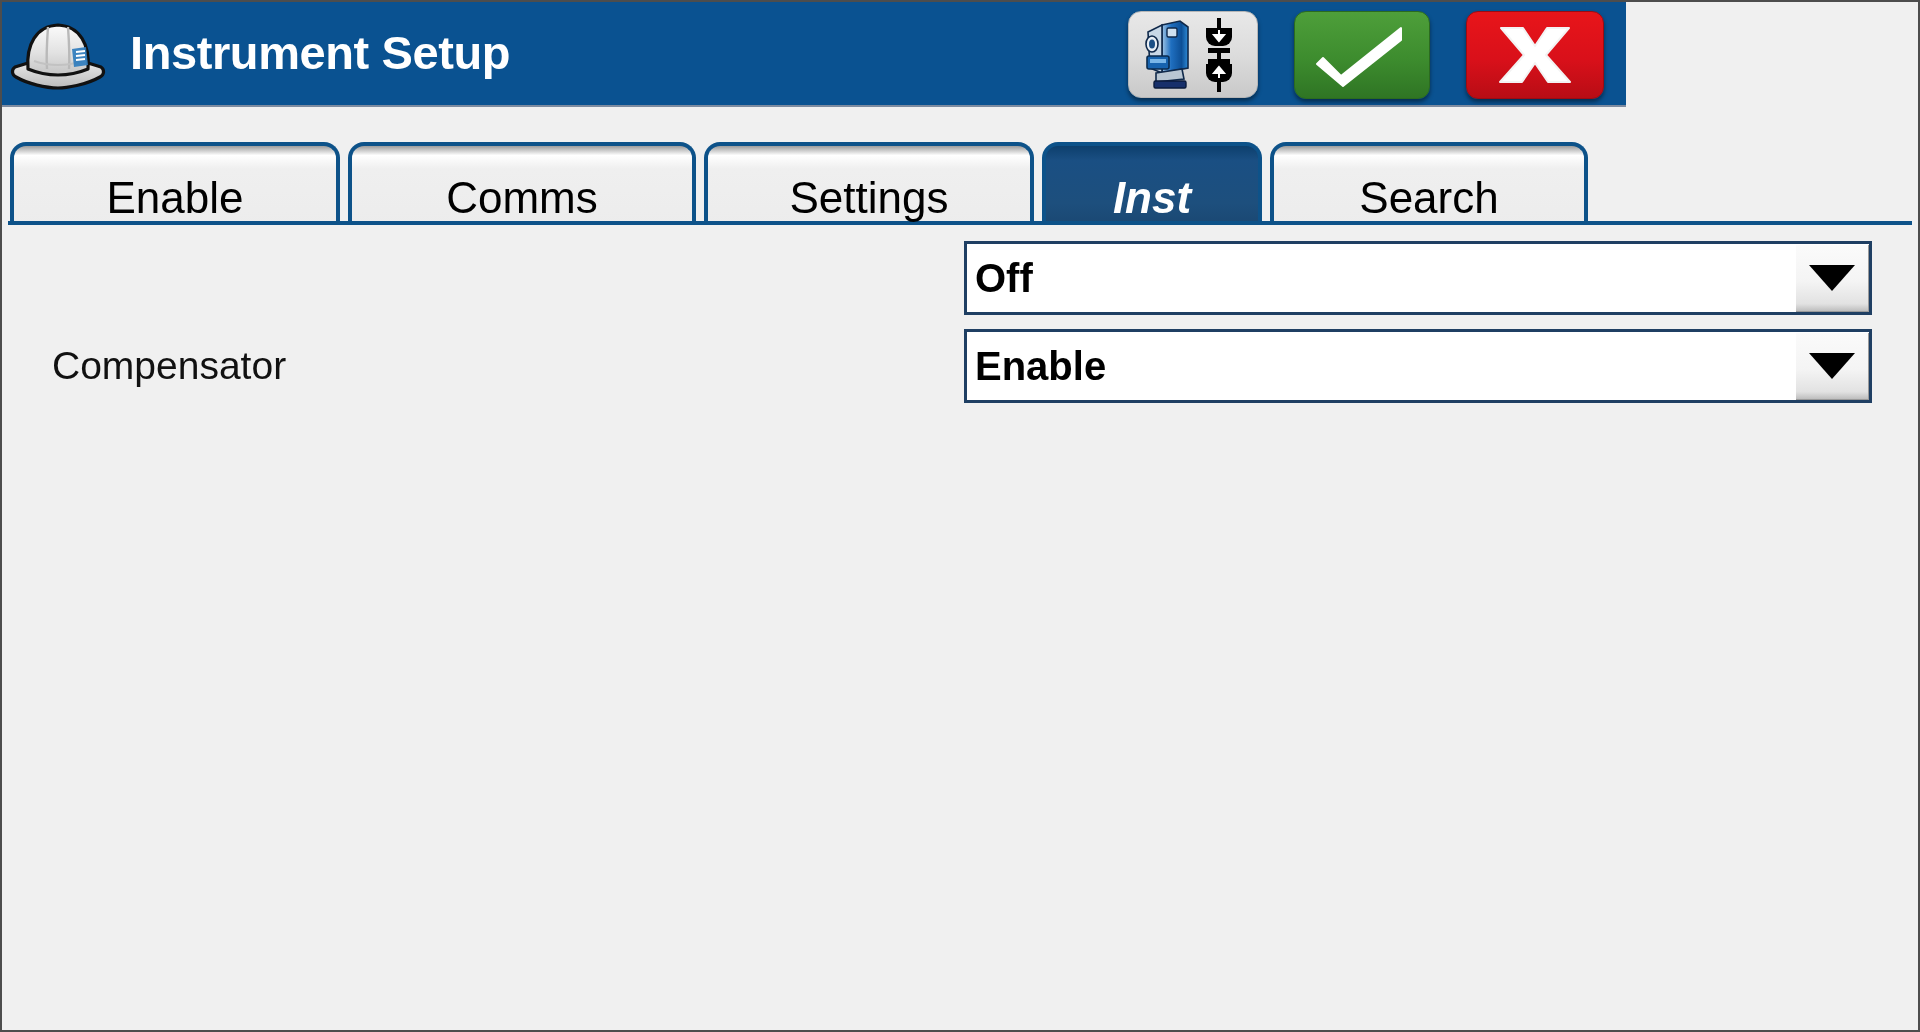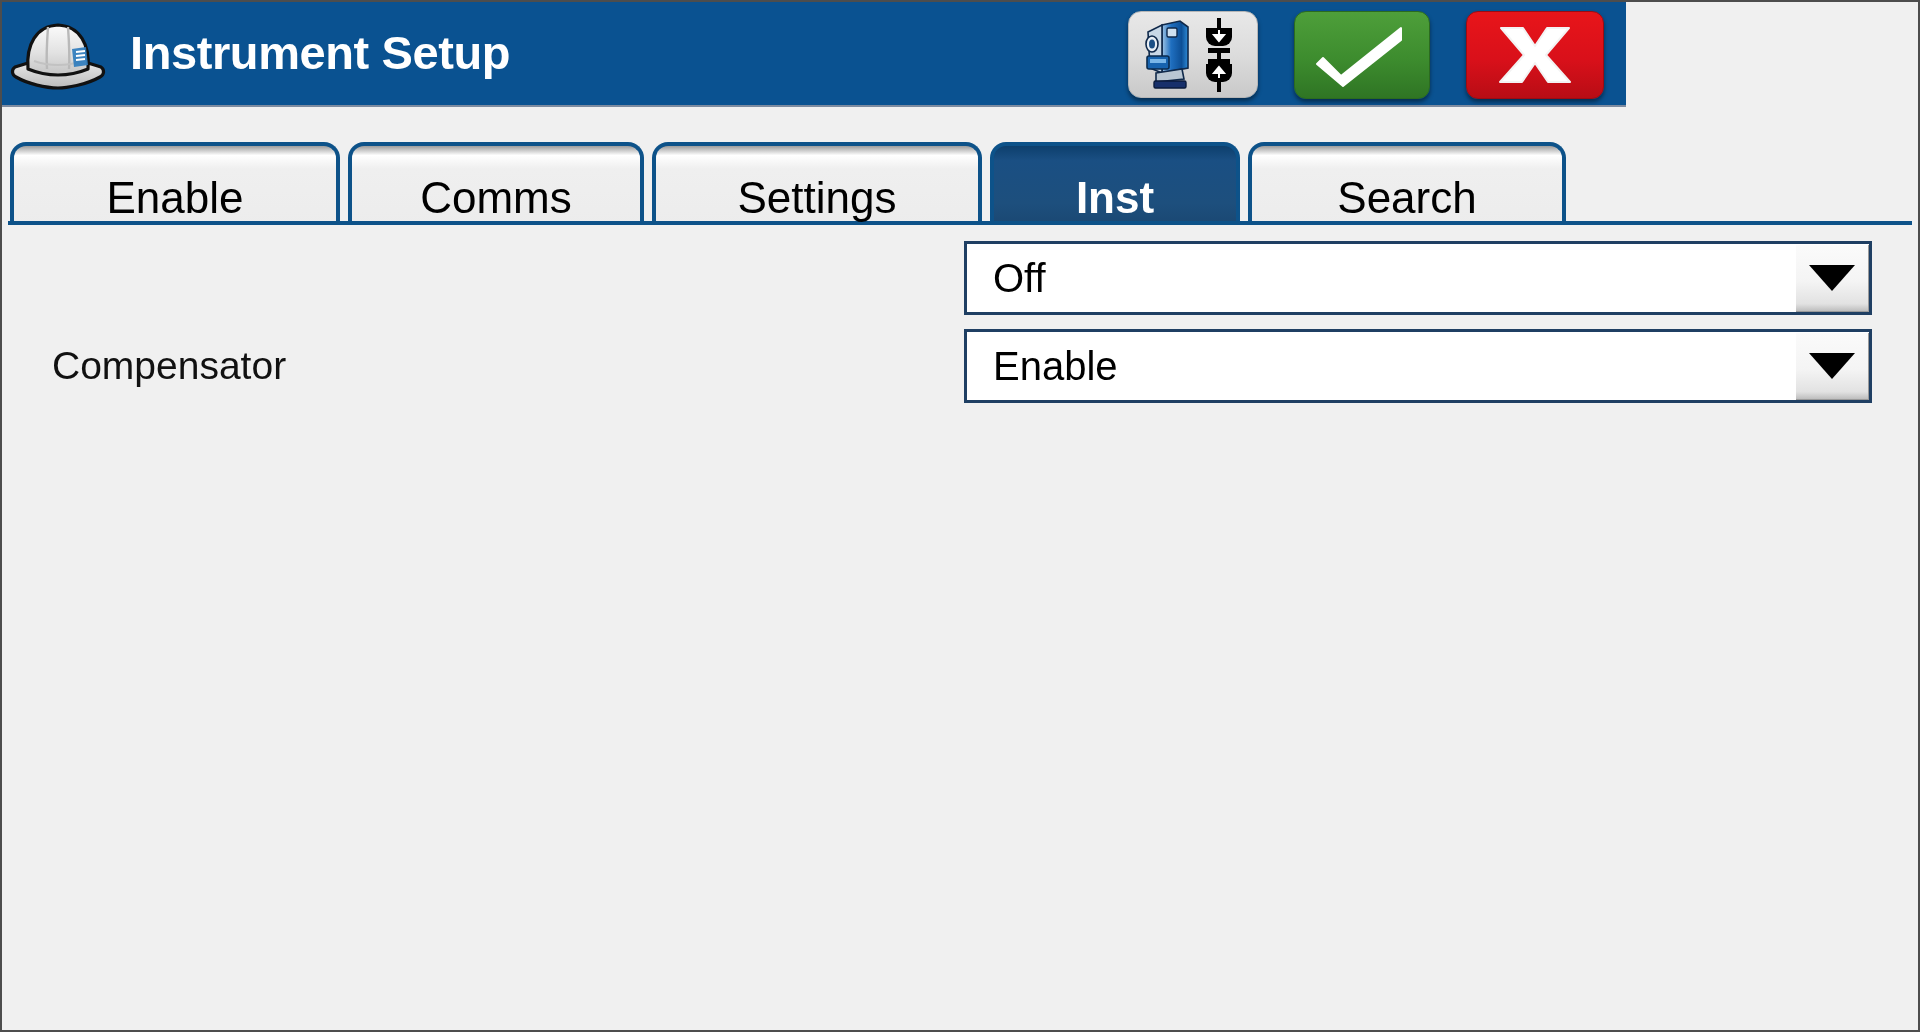--- a/index.html
+++ b/index.html
@@ -174,26 +174,27 @@
     border: 3px solid #1f3f63;
     background: #ffffff;
     display: flex;
     align-items: stretch;
     cursor: pointer;
   }
   .dropdown-value {
     flex: 1;
     display: flex;
     align-items: center;
-    padding-left: 26px;
+    padding-left: 8px;
     font-size: 40px;
     color: #000000;
     background: #ffffff;
     white-space: nowrap;
     overflow: hidden;
+    font-weight: bold;
   }
   .dropdown-arrow-btn {
     width: 76px;
     box-sizing: border-box;
     border-left: 2px solid #ffffff;
     background: linear-gradient(180deg,#fbfbfb 0%,#f4f4f4 55%,#e2e2e2 88%,#b9b9b9 100%);
     box-shadow: inset 1px 1px 0 #ffffff, inset -1px -1px 0 #9a9a9a;
     display: flex;
     align-items: center;
     justify-content: center;
@@ -287,27 +288,27 @@
       </div>
 
     </div>
   </div>
 
   <div class="tabstrip">
     <div class="tabs" id="tabs-container">
         <div class="tab" style="width: 330px;">
           <span class="tab-label">Enable</span>
         </div>
-        <div class="tab" style="width: 296px;">
+        <div class="tab" style="width: 348px;">
           <span class="tab-label">Comms</span>
         </div>
         <div class="tab" style="width: 330px;">
           <span class="tab-label">Settings</span>
         </div>
-        <div class="tab active" style="width: 250px;">
+        <div class="tab active" style="width: 220px; font-style: italic;">
           <span class="tab-label">Inst</span>
         </div>
         <div class="tab" style="width: 318px; margin-top: 28px;">
           <span class="tab-label">Search</span>
         </div>
       </div>
     <div class="tab-separator"></div>
   </div>
 
   <div class="content">

